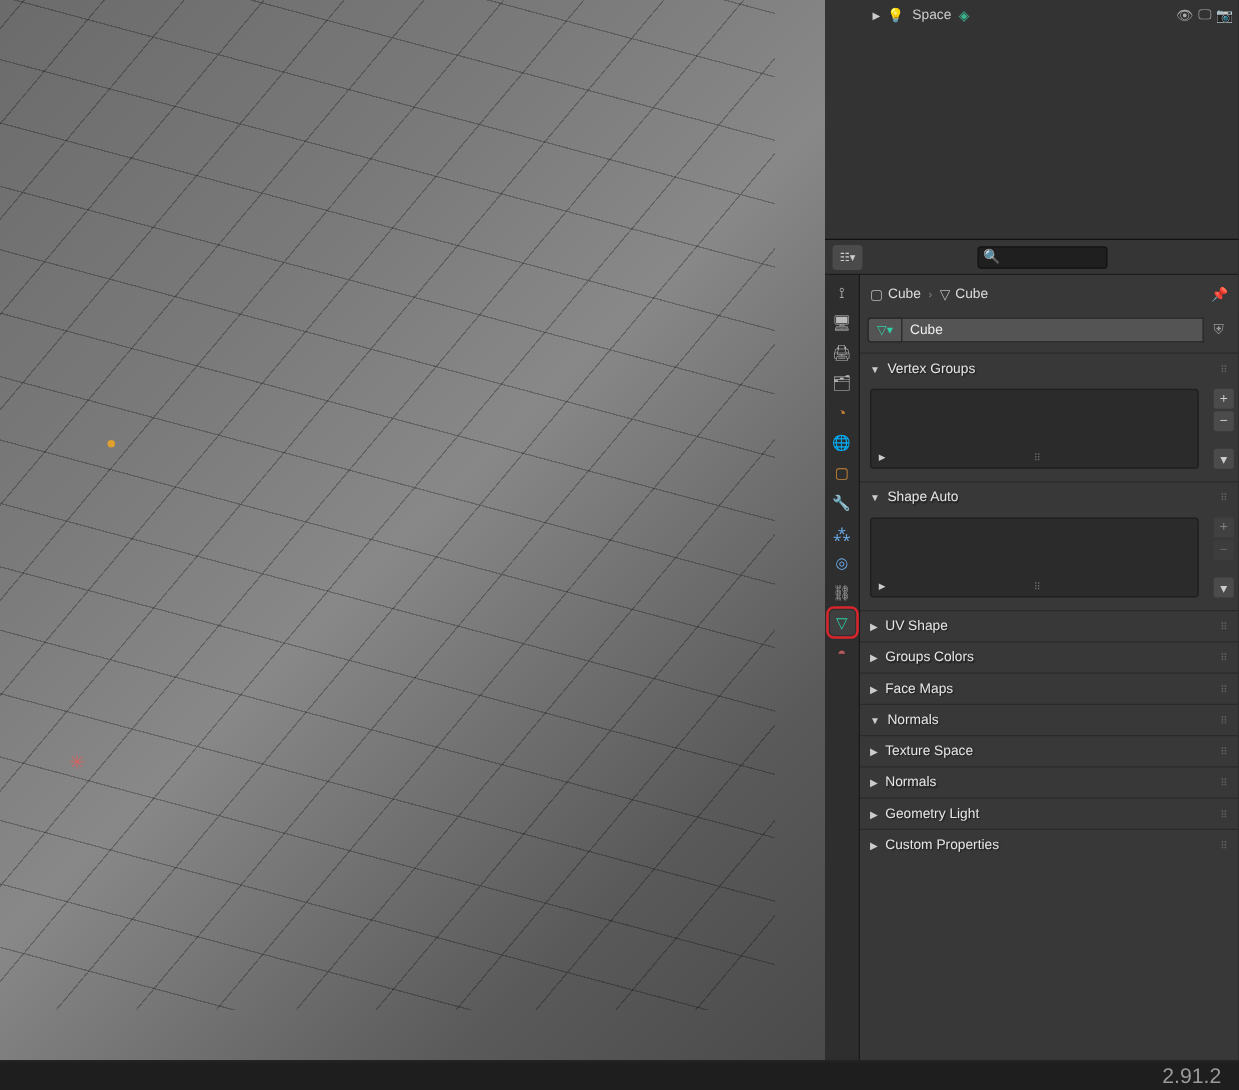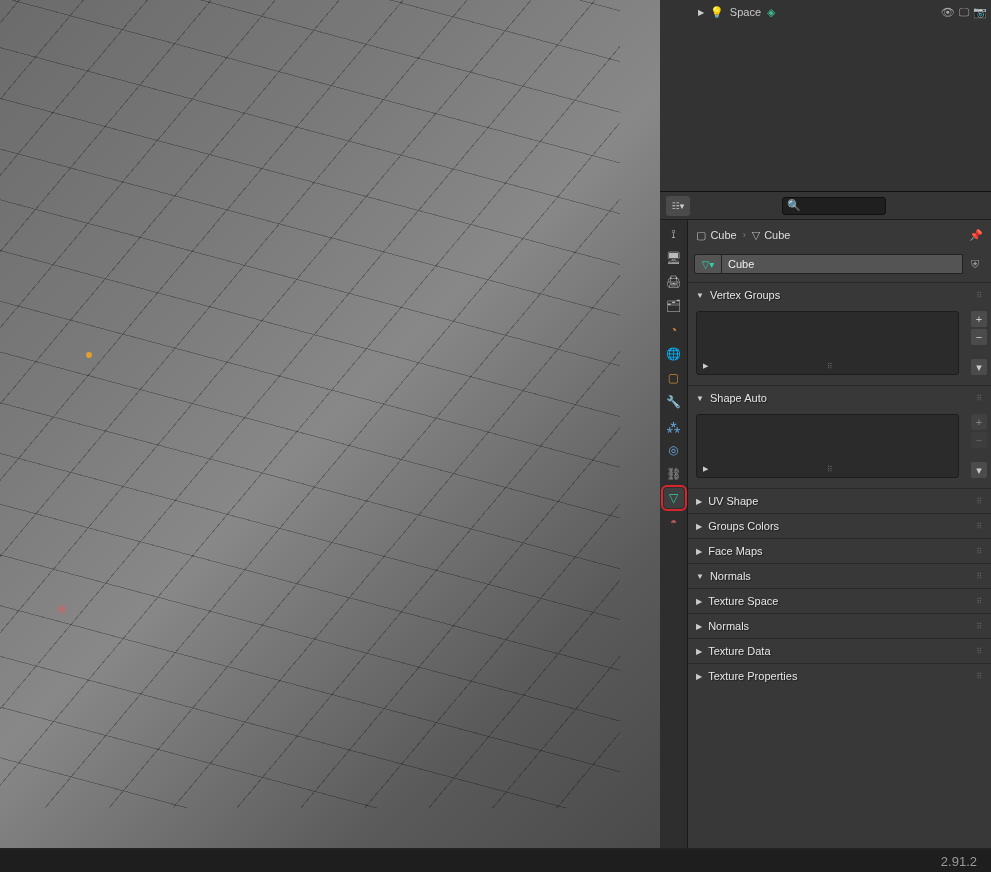--- a/index.html
+++ b/index.html
@@ -70,21 +70,21 @@
 .listbox-footer .tri2 { font-size:7px; color:#ccc; }
 .listbox-footer .dots { color:#666; letter-spacing:1px; font-size:8px; }
 .normals-body { padding:6px 10px 10px; position:relative; }
 .normals-body.red-box { outline:2px solid #d8262c; outline-offset:-2px; }
 .normals-row { display:flex; align-items:center; gap:8px; }
 .normals-row .nlabel { width:96px; text-align:right; color:#ddd; text-shadow:1px 1px 1px rgba(0,0,0,.5);}
 .checkbox { width:14px; height:14px; background:#5586c8; border-radius:2px; display:flex; align-items:center; justify-content:center; color:#fff; font-size:10px; }
 .slider { flex:1; height:18px; background:#545454; border:1px solid #222; border-radius:3px; display:flex; align-items:center; justify-content:center; color:#eee; }
 .anim-dot { width:6px; height:6px; border-radius:50%; background:#888; }
 
-.statusbar { position:absolute; bottom:0; left:0; right:0; height:22px; background:#1e1e1e; color:#9a9a9a; display:flex; align-items:center; justify-content:flex-end; padding:0 14px; font-size:13px; }
+.statusbar { position:absolute; bottom:0; left:0; right:0; height:22px; background:#1e1e1e; color:#9a9a9a; display:flex; align-items:center; justify-content:flex-end; padding:0 14px; font-size:17px; }
 </style>
 </head>
 <body>
 
 <div class="main">
   <div class="viewport">
     <div class="origin-dot"></div>
     <div class="cursor-3d"></div>
   </div>
 
@@ -257,28 +257,28 @@
         <div class="panel">
           <div class="panel-hdr">
             <span class="tri">▶</span>
             <span class="lbl">Normals</span>
             <span class="drag">⠿</span>
           </div>
         </div>
         <div class="panel">
           <div class="panel-hdr">
             <span class="tri">▶</span>
-            <span class="lbl">Texture Data</span>
-            <span class="drag">⠿</span>
-          </div>
-        </div>
-        <div class="panel">
-          <div class="panel-hdr">
-            <span class="tri">▶</span>
-            <span class="lbl">Texture Properties</span>
+            <span class="lbl">Geometry Light</span>
+            <span class="drag">⠿</span>
+          </div>
+        </div>
+        <div class="panel">
+          <div class="panel-hdr">
+            <span class="tri">▶</span>
+            <span class="lbl">Custom Properties</span>
             <span class="drag">⠿</span>
           </div>
         </div>
 
       </div>
     </div>
   </div>
 </div>
 
 <div class="statusbar">

